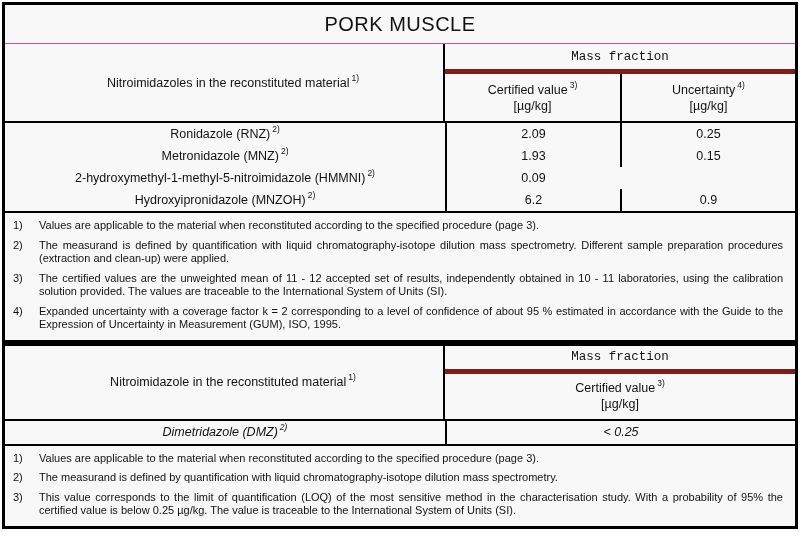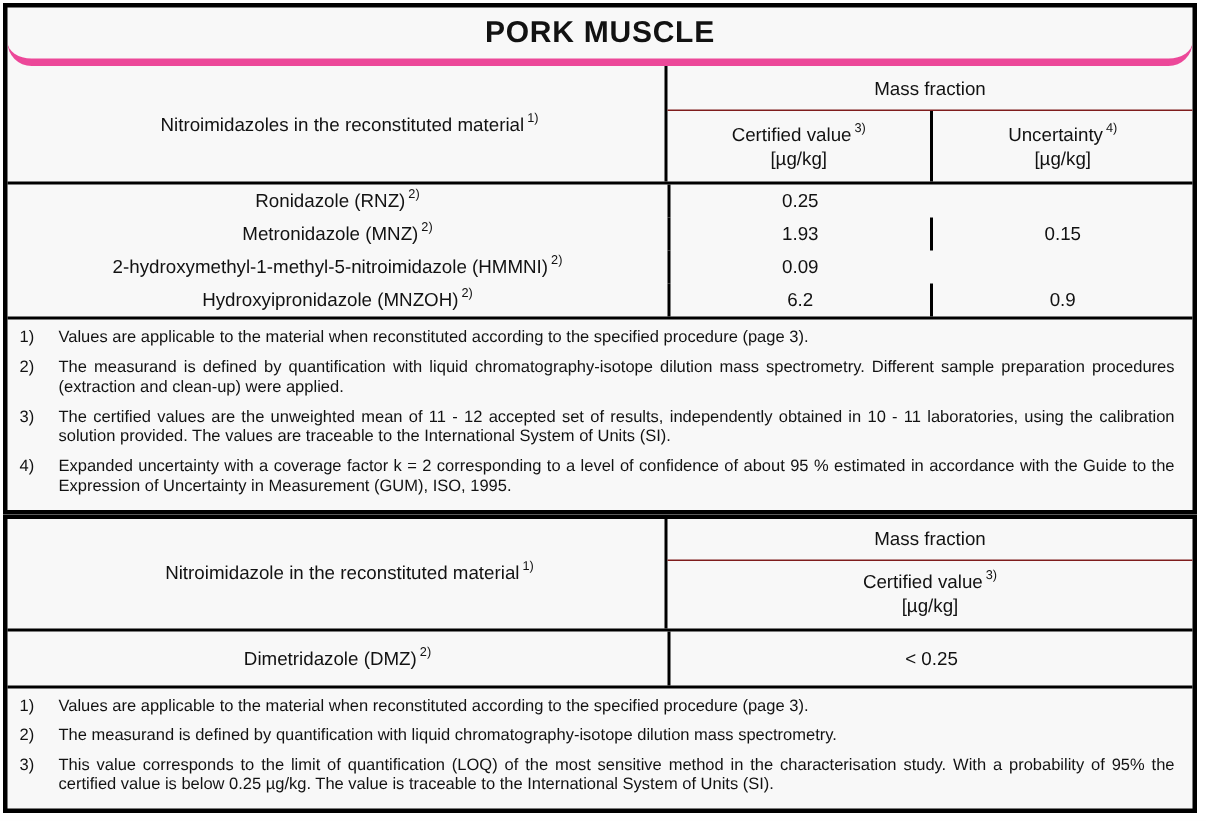--- a/index.html
+++ b/index.html
@@ -10,45 +10,44 @@
     position:relative;
   }
   .sheet { position:absolute; top:2px; left:2px; width:796px; }
 
   .tbl { border:3px solid #000; background:#f8f8f8; width:100%; }
   .tbl2 { border-top:3px solid #000; }
 
   
   .title-row {
     height:39px; display:flex; align-items:center; justify-content:center;
-    font-size:20px; font-weight:bold; letter-spacing:0.5px;
-    border-bottom:5px solid #ec4899;
-    border-radius:16px;
+    font-size:20px; font-weight:normal; letter-spacing:0.5px;
+    border-bottom:1px solid #ec4899;
   }
   .hdr { display:grid; grid-template-columns:440px 1fr; border-bottom:2px solid #000; }
   .hdr-left {
     display:flex; align-items:center; justify-content:center;
     font-size:12.5px; border-right:2px solid #000; text-align:center;margin-left:18px;
   }
   .mass-row {
     height:30px; display:flex; align-items:center; justify-content:center;
-    font-size:12.5px; border-bottom:1px solid #7f1d1d;
+    font-size:12.5px; border-bottom:5px solid #7f1d1d;font-family:Liberation Mono, monospace;
   }
   .mass-row2 { height:28px; }
   .sub-cols { display:grid; grid-template-columns:175px 1fr; }
   .sub-col {
     height:47px; display:flex; flex-direction:column; align-items:center; justify-content:center;
     font-size:12.5px; line-height:16px; text-align:center;
   }
   .sub-col2 { height:45px; }
   .sub-col + .sub-col { border-left:2px solid #000; }
 
   .rows { }
   .drow { display:grid; grid-template-columns:440px 175px 1fr; height:22px; }
-  .drow2 { height:36px; }
+  .drow2 { height:23px;font-style:italic; }
   .dcell {
     display:flex; align-items:center; justify-content:center;
     font-size:12.5px; text-align:left;
   }
   .dcell + .dcell { border-left:2px solid #000; }
 
   sup { font-size:8.5px; vertical-align:6px; line-height:0; margin-left:2px; }
 
   .fnotes { border-top:2px solid #000; padding:6px 12px 6px 8px; }
   .fnote { display:grid; grid-template-columns:22px 1fr; column-gap:4px;
@@ -85,20 +84,21 @@
           </div>
         </div>
       </div>
     </div>
 
     <div class="rows">
       <div class="drow">
         <div class="dcell">
             <span><span>Ronidazole (RNZ)</span><sup>2)</sup></span>
           </div>
+        <div class="dcell">2.09</div>
         <div class="dcell">0.25</div>
       </div>
       <div class="drow">
         <div class="dcell">
             <span><span>Metronidazole (MNZ)</span><sup>2)</sup></span>
           </div>
         <div class="dcell">1.93</div>
         <div class="dcell">0.15</div>
       </div>
       <div class="drow">

